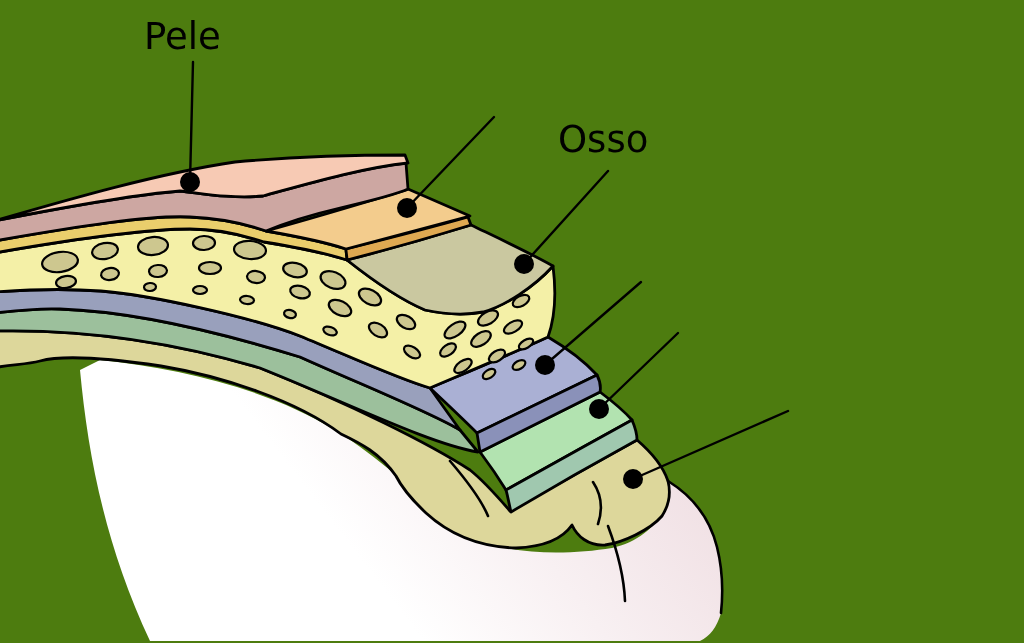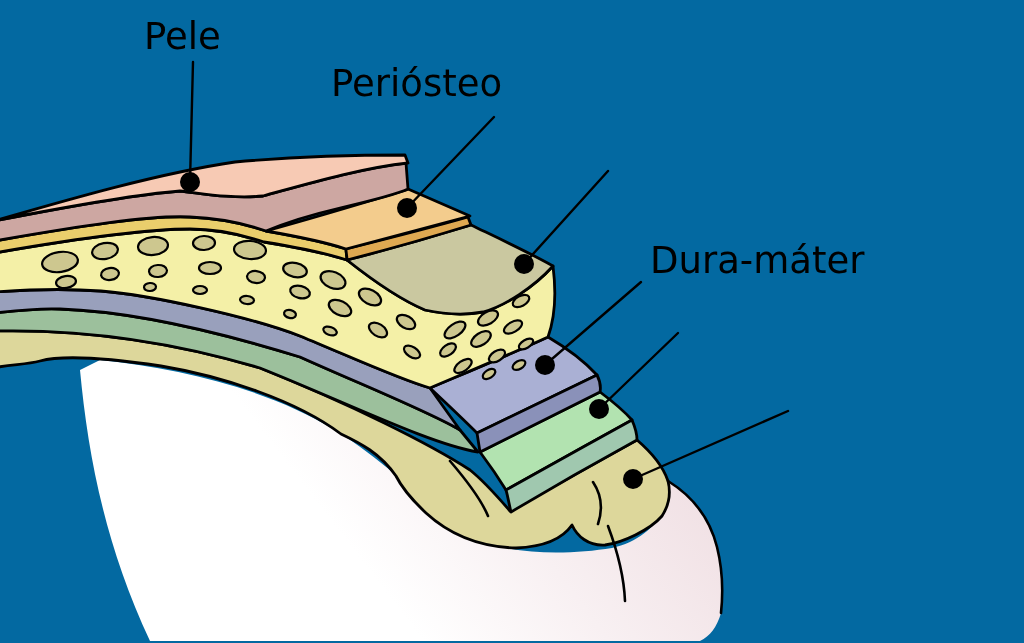--- a/index.html
+++ b/index.html
@@ -1,19 +1,19 @@
 <!DOCTYPE html>
 <html><head>
 <meta charset="utf-8">
 <style>
   html,body{margin:0;padding:0;background:#fff;}
   .stage{
     position:relative;
     width:1024px;height:643px;
-    background:#0369a1;
+    background:#4d7c0f;
     overflow:hidden;
     font-family:"DejaVu Sans", sans-serif;
   }
   .stage svg{display:block;position:absolute;left:0;top:0;}
   .ol{stroke:#000;stroke-width:2.8;stroke-linejoin:round;}
   .thin{stroke:#000;stroke-width:2.6;stroke-linecap:round;fill:none;}
   .leader{stroke:#000;stroke-width:2.4;stroke-linecap:round;}
   .spot{stroke:#000;stroke-width:2.2;}
   .lbl{
     position:absolute;
@@ -116,15 +116,14 @@
     <line class="leader" x1="788" y1="411" x2="633" y2="479"></line>
     <circle cx="190" cy="182" r="10" fill="#000000"></circle>
     <circle cx="407" cy="208" r="10" fill="#000000"></circle>
     <circle cx="524" cy="264" r="10" fill="#000000"></circle>
     <circle cx="545" cy="365" r="10" fill="#000000"></circle>
     <circle cx="599" cy="409" r="10" fill="#000000"></circle>
     <circle cx="633" cy="479" r="10" fill="#000000"></circle>
   </svg>
 
   <div class="lbl lbl-pele">Pele</div>
-  <div class="lbl lbl-periosteo">Periósteo</div>
-  <div class="lbl lbl-dura">Dura-máter</div>
+  <div class="lbl lbl-osso">Osso</div>
 </div>
 
 </body></html>

